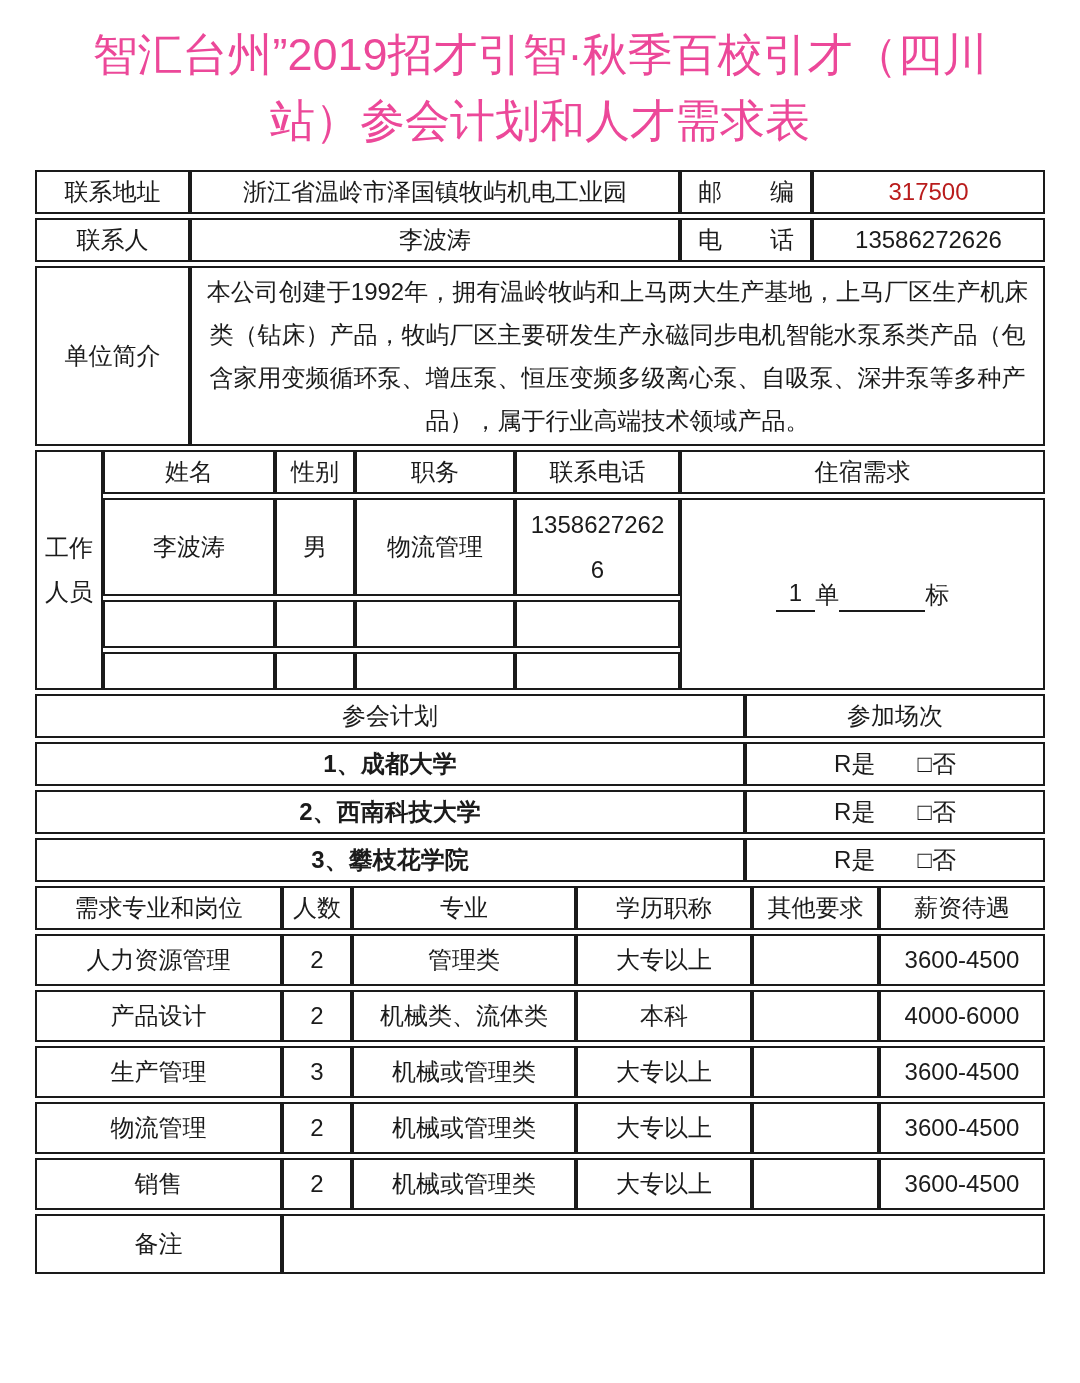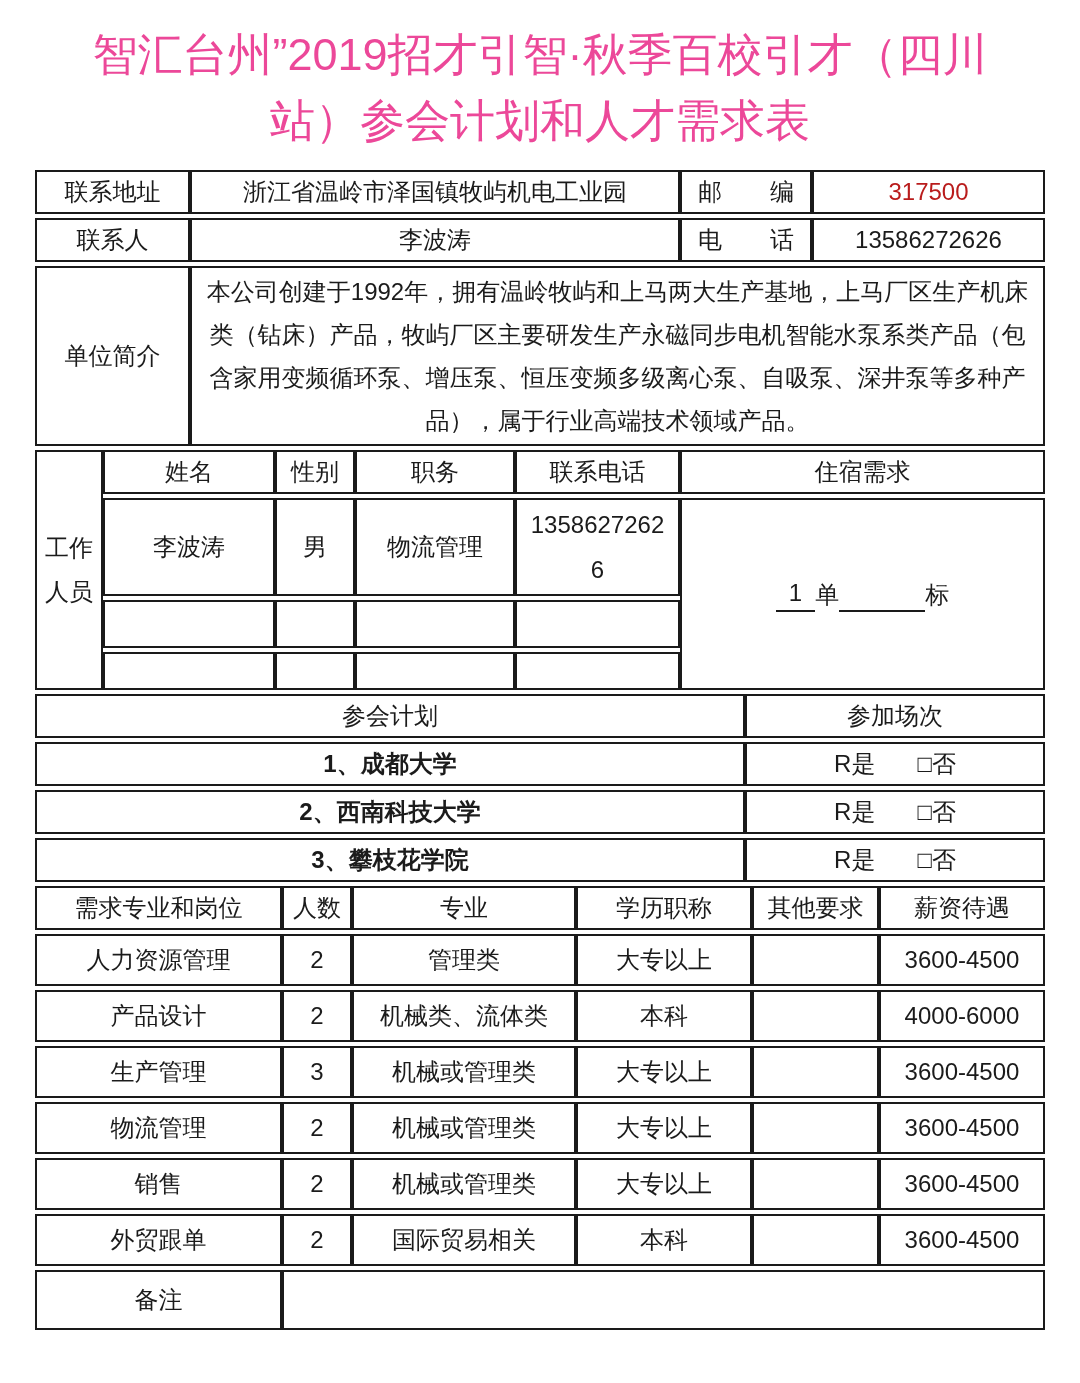--- a/index.html
+++ b/index.html
@@ -232,27 +232,19 @@
     </tr>
     <tr>
       <td class="h44">销售</td>
       <td class="h44">2</td>
       <td class="h44">机械或管理类</td>
       <td class="h44">大专以上</td>
       <td class="h44"></td>
       <td class="h44">3600-4500</td>
     </tr>
     <tr>
-      <td class="h44">外贸跟单</td>
-      <td class="h44">2</td>
-      <td class="h44">国际贸易相关</td>
-      <td class="h44">本科</td>
-      <td class="h44"></td>
-      <td class="h44">3600-4500</td>
-    </tr>
-    <tr>
       <td class="h52">备注</td>
       <td class="h52" colspan="5"></td>
     </tr>
   </tbody>
     </table>
 
 </div>
 
 </body></html>

